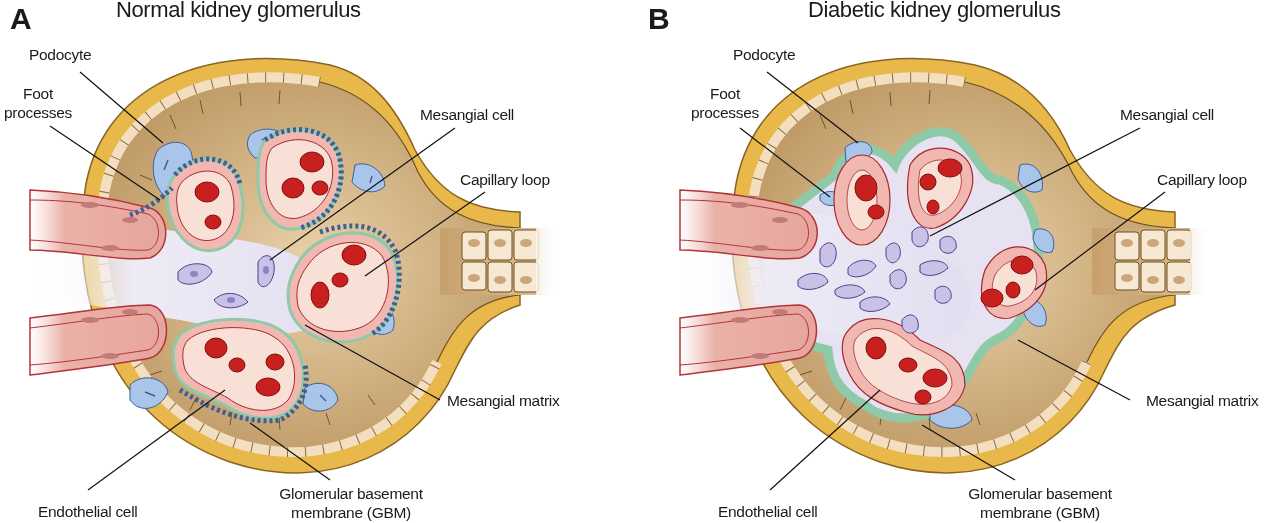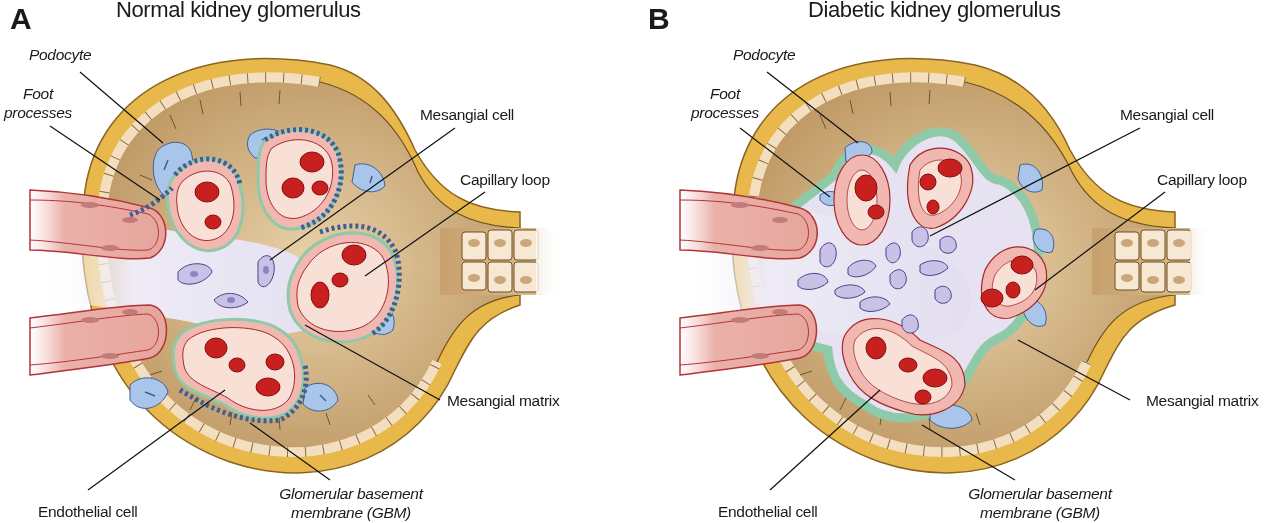--- a/index.html
+++ b/index.html
@@ -2,21 +2,21 @@
 <html><head>
 <meta charset="utf-8">
 <style>
   html,body{margin:0;padding:0;background:#ffffff;}
   body{width:1280px;height:523px;position:relative;overflow:hidden;font-family:"Liberation Sans",sans-serif;color:#1a1a1a;}
   .panel{position:absolute;top:0;width:640px;height:523px;}
   #panel-a{left:0;}
   #panel-b{left:640px;}
   svg{position:absolute;left:0;top:0;}
   .lbl{position:absolute;font-size:15.5px;line-height:19px;letter-spacing:-0.3px;white-space:nowrap;}
-  .center{text-align:center;font-style:italic;}
+  .center{text-align:center;}
   .title{position:absolute;font-size:22px;letter-spacing:-0.4px;white-space:nowrap;}
   .letter{position:absolute;font-size:30px;font-weight:bold;}
 </style>
 </head>
 <body>
 
 <div class="panel" id="panel-a">
   <div class="letter" style="left:10px;top:2px;">A</div>
   <div class="title" style="left:116px;top:-3px;">Normal kidney glomerulus</div>
 

